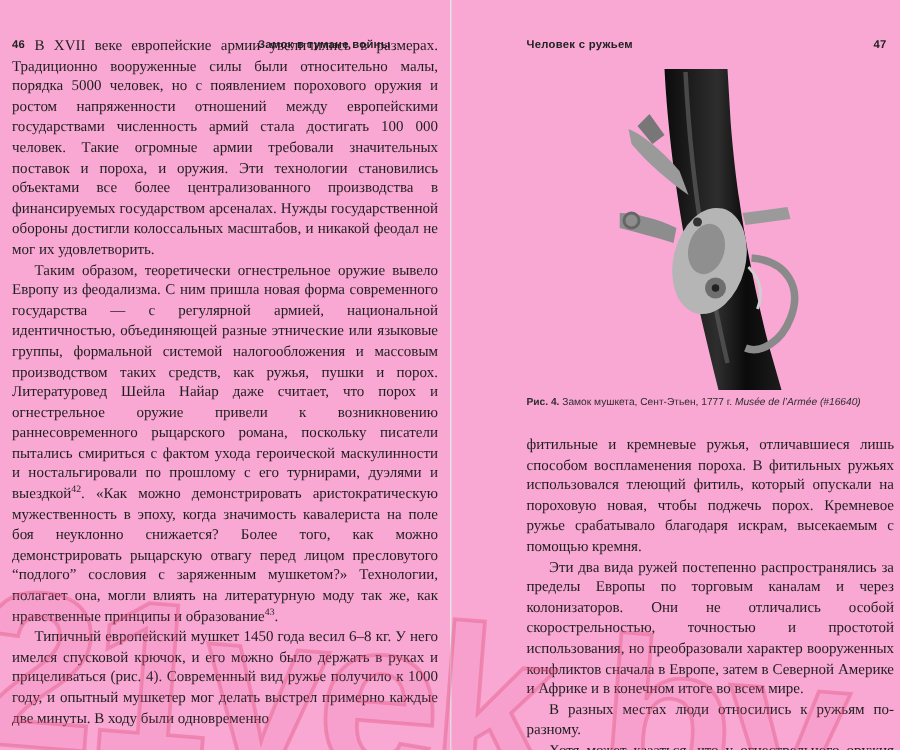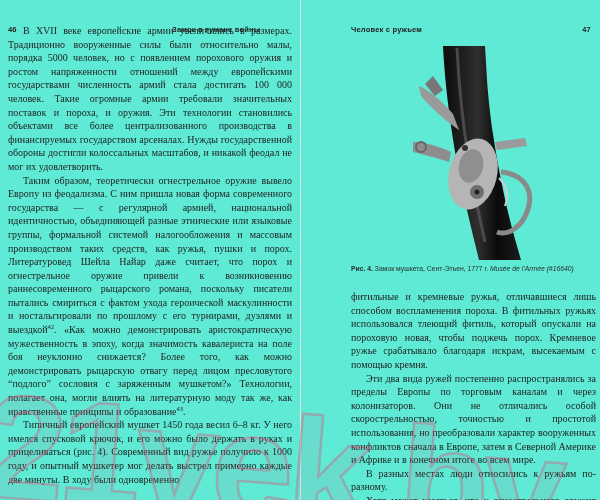--- a/index.html
+++ b/index.html
@@ -1,21 +1,21 @@
 <!DOCTYPE html>
 <html><head>
 <meta charset="utf-8">
 <style>
   html,body{margin:0;padding:0;}
   body{
     width:600px;height:500px;position:relative;overflow:hidden;
     background:#fcfcfc;
     font-family:"Liberation Serif", serif;
   }
-  .page{position:absolute;top:0;height:500px;background:#5eead4;}
+  .page{position:absolute;top:0;height:500px;background:#f9a8d4;}
   .page-left{left:0;width:300px;}
   .page-right{left:300px;width:300px;border-left:1px solid #e4e4e4;box-sizing:border-box;}
 
   .pagenum,.runhead{
     position:absolute;top:25px;
     font-family:"Liberation Sans", sans-serif;
     font-weight:bold;font-size:7.5px;color:#222;letter-spacing:.2px;
   }
   .pn-left{left:8px;}
   .pn-right{right:9px;margin-left:37px;}

